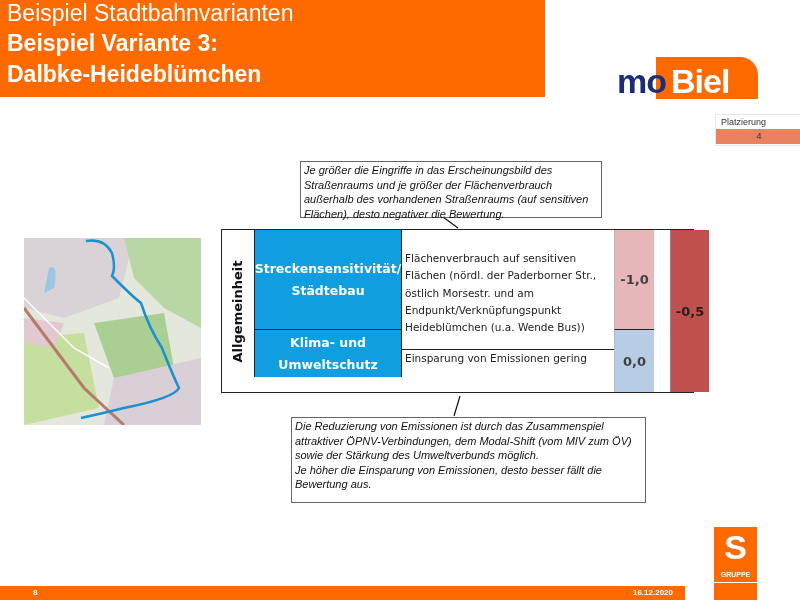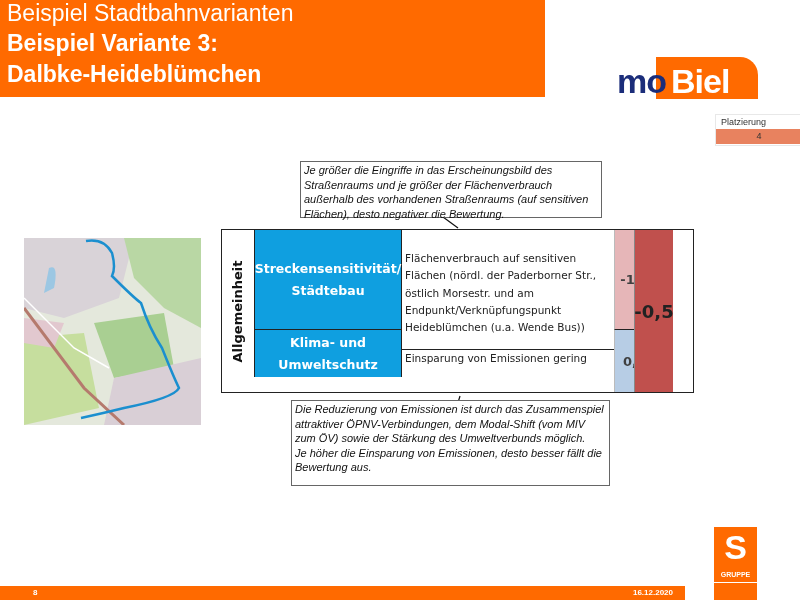--- a/index.html
+++ b/index.html
@@ -17,35 +17,35 @@
   .logo .biel{position:absolute;left:58px;top:6px;font-size:34px;font-weight:bold;color:#ffffff;letter-spacing:-1px;line-height:36px;}
   
   .rank{left:715px;top:114px;width:86px;height:30px;border:1px solid #e8e8e8;}
   .rank .lbl{height:14px;font-size:9px;line-height:14px;padding-left:5px;color:#333;background:#fff;}
   .rank .val{height:15px;font-size:9px;line-height:15px;text-align:center;color:#333;background:#e8825f;}
   
   .map{left:24px;top:238px;width:177px;height:187px;background:#dfe6d3;overflow:hidden;}
   
   .callout{background:#fff;border:1px solid #666;font-style:italic;font-size:11px;line-height:14.5px;color:#111;padding:1px 3px;box-sizing:border-box;}
   .callout1{left:300px;top:161px;width:302px;height:57px;}
-  .callout2{left:291px;top:400px;width:319px;height:86px;}
+  .callout2{left:291px;top:417px;width:355px;height:86px;}
   
   .tbl{left:221px;top:229px;width:473px;height:164px;border:1px solid #222;box-sizing:border-box;background:#fff;}
   .tbl .vert{position:absolute;left:0;top:0;width:32px;height:162px;display:flex;align-items:center;justify-content:center;}
   .tbl .vert span{transform:rotate(-90deg);white-space:nowrap;font-family:"DejaVu Sans",sans-serif;font-weight:bold;font-size:13px;color:#111;}
   .blue{position:absolute;left:32px;width:148px;background:#0f9fe0;color:#fff;font-family:"DejaVu Sans",sans-serif;font-weight:bold;font-size:12.5px;text-align:center;display:flex;align-items:center;justify-content:center;line-height:22px;border-left:1px solid #222;border-right:1px solid #222;box-sizing:border-box;}
   .blue1{top:0;height:99px;}
   .blue2{top:99px;height:48px;border-top:1px solid #222;}
   .desc{position:absolute;left:180px;width:212px;font-family:"DejaVu Sans",sans-serif;font-size:10.5px;line-height:17.3px;color:#222;padding-left:3px;box-sizing:border-box;margin-top:20px;}
   .desc1{top:0;height:99px;}
   .desc2{top:99px;height:63px;border-top:1px solid #222;}
   .score{position:absolute;left:392px;width:40px;display:flex;align-items:center;justify-content:center;font-family:"DejaVu Sans",sans-serif;font-weight:bold;font-size:13px;color:#404040;box-sizing:border-box;border-left:1px solid #bbb;}
   .score1{top:0;height:99px;background:#e6b6b8;}
   .score2{top:99px;height:63px;background:#b7cde5;border-top:1px solid #222;}
-  .total{position:absolute;left:412px;top:0;width:39px;height:162px;background:#c0504d;display:flex;align-items:center;justify-content:center;font-family:"DejaVu Sans",sans-serif;font-weight:bold;font-size:18px;color:#222;border-left:1px solid #888;box-sizing:border-box;}
+  .total{position:absolute;left:448px;top:0;width:39px;height:162px;background:#c0504d;display:flex;align-items:center;justify-content:center;font-family:"DejaVu Sans",sans-serif;font-weight:bold;font-size:13px;color:#222;border-left:1px solid #888;box-sizing:border-box;}
   
   .footer{left:0;top:586px;width:685px;height:14px;background:#ff6a00;color:#fff;font-size:8px;font-weight:bold;line-height:14px;}
   .footer .pg{position:absolute;left:33px;}
   .footer .dt{position:absolute;right:12px;}
   .slogo{left:714px;top:527px;width:43px;height:73px;background:#ff6a00;}
   .slogo .s{position:absolute;left:0;top:2px;width:43px;text-align:center;color:#fff;font-size:34px;font-weight:bold;line-height:36px;}
   .slogo .g{position:absolute;left:0;top:44px;width:43px;text-align:center;color:#fff;font-size:7px;font-weight:bold;}
   .slogo .sep{position:absolute;left:0;top:55px;width:43px;height:1px;background:#fff;}
 </style>
 </head>

